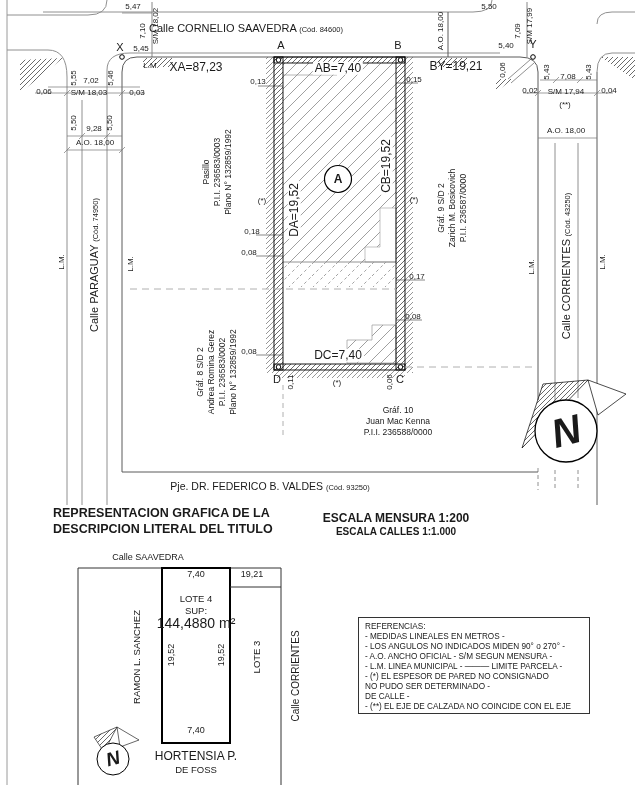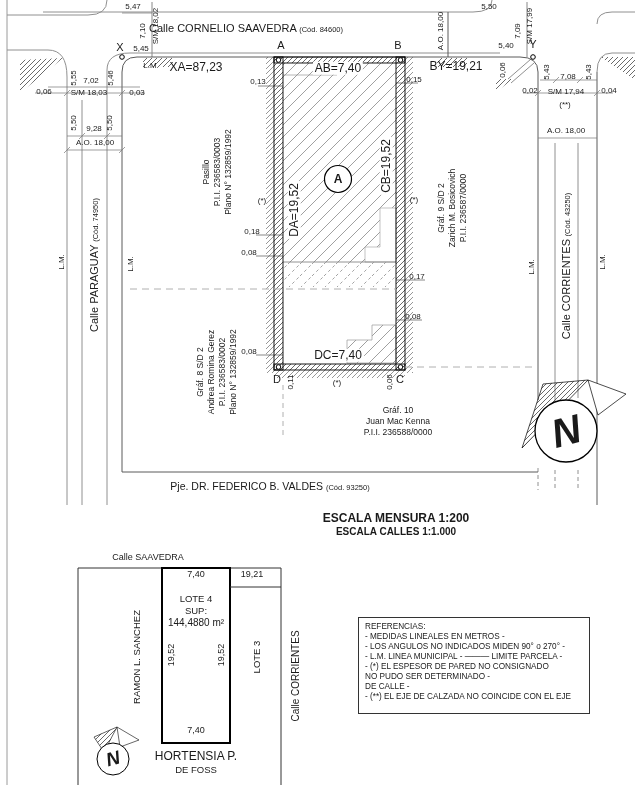--- a/index.html
+++ b/index.html
@@ -243,44 +243,49 @@
     <div>P.I.I. 236588/0000</div>
   </div>
 
   <div class="lbl ncompass" style="left:566px;top:431px;font-size:40px;transform:translate(-50%,-50%) rotate(-15deg)">N</div>
 
   <div class="lbl" style="left:270px;top:487px;font-size:10.5px">
     <span>Pje. DR. FEDERICO B. VALDES</span>
     <span class="xs">(Cód. 93250)</span>
   </div>
 
+  <div id="title-block">
+    <div>REPRESENTACION GRAFICA DE LA</div>
+    <div>DESCRIPCION LITERAL DEL TITULO</div>
+  </div>
   <div class="lbl b" style="left:396px;top:518px;font-size:12px">ESCALA MENSURA 1:200</div>
   <div class="lbl b" style="left:396px;top:532px;font-size:10px">ESCALA CALLES 1:1.000</div>
 
   <div class="lbl" style="left:148px;top:558px">Calle SAAVEDRA</div>
   <div class="lbl" style="left:196px;top:575px">7,40</div>
   <div class="lbl" style="left:252px;top:575px">19,21</div>
   <div class="lbl" style="left:196px;top:599px;font-size:9.5px">LOTE 4</div>
   <div class="lbl" style="left:196px;top:611px;font-size:9.5px">SUP:</div>
-  <div class="lbl" style="left:196px;top:623px;font-size:10px">144,4880 m²</div>
+  <div class="lbl" style="left:196px;top:623px;font-size:14px">144,4880 m²</div>
   <div class="lbl rot" style="left:172px;top:655px">19,52</div>
   <div class="lbl rot" style="left:222px;top:655px">19,52</div>
   <div class="lbl rot" style="left:137px;top:657px;font-size:9.5px">RAMON L. SANCHEZ</div>
   <div class="lbl rot" style="left:257px;top:657px;font-size:9.5px">LOTE 3</div>
   <div class="lbl rot" style="left:296px;top:676px;font-size:10px">Calle CORRIENTES</div>
   <div class="lbl" style="left:196px;top:731px">7,40</div>
   <div class="lbl" style="left:196px;top:756px;font-size:12px">HORTENSIA P.</div>
   <div class="lbl" style="left:196px;top:770px;font-size:9.5px">DE FOSS</div>
 
   <div class="lbl ncompass" style="left:113px;top:759px;font-size:19px;transform:translate(-50%,-50%) rotate(-15deg)">N</div>
 
   <div id="refbox">
     <div>REFERENCIAS:</div>
     <div>- MEDIDAS LINEALES EN METROS -</div>
     <div>- LOS ANGULOS NO INDICADOS MIDEN 90° o 270° -</div>
+    <div>- A.O. ANCHO OFICIAL - S/M SEGUN MENSURA -</div>
     <div>- L.M. LINEA MUNICIPAL - ——— LIMITE PARCELA -</div>
     <div>- (*) EL ESPESOR DE PARED NO CONSIGNADO</div>
     <div>NO PUDO SER DETERMINADO -</div>
     <div>DE CALLE -</div>
     <div>- (**) EL EJE DE CALZADA NO COINCIDE CON EL EJE</div>
   </div>
 
 </div>
 
 </body></html>

